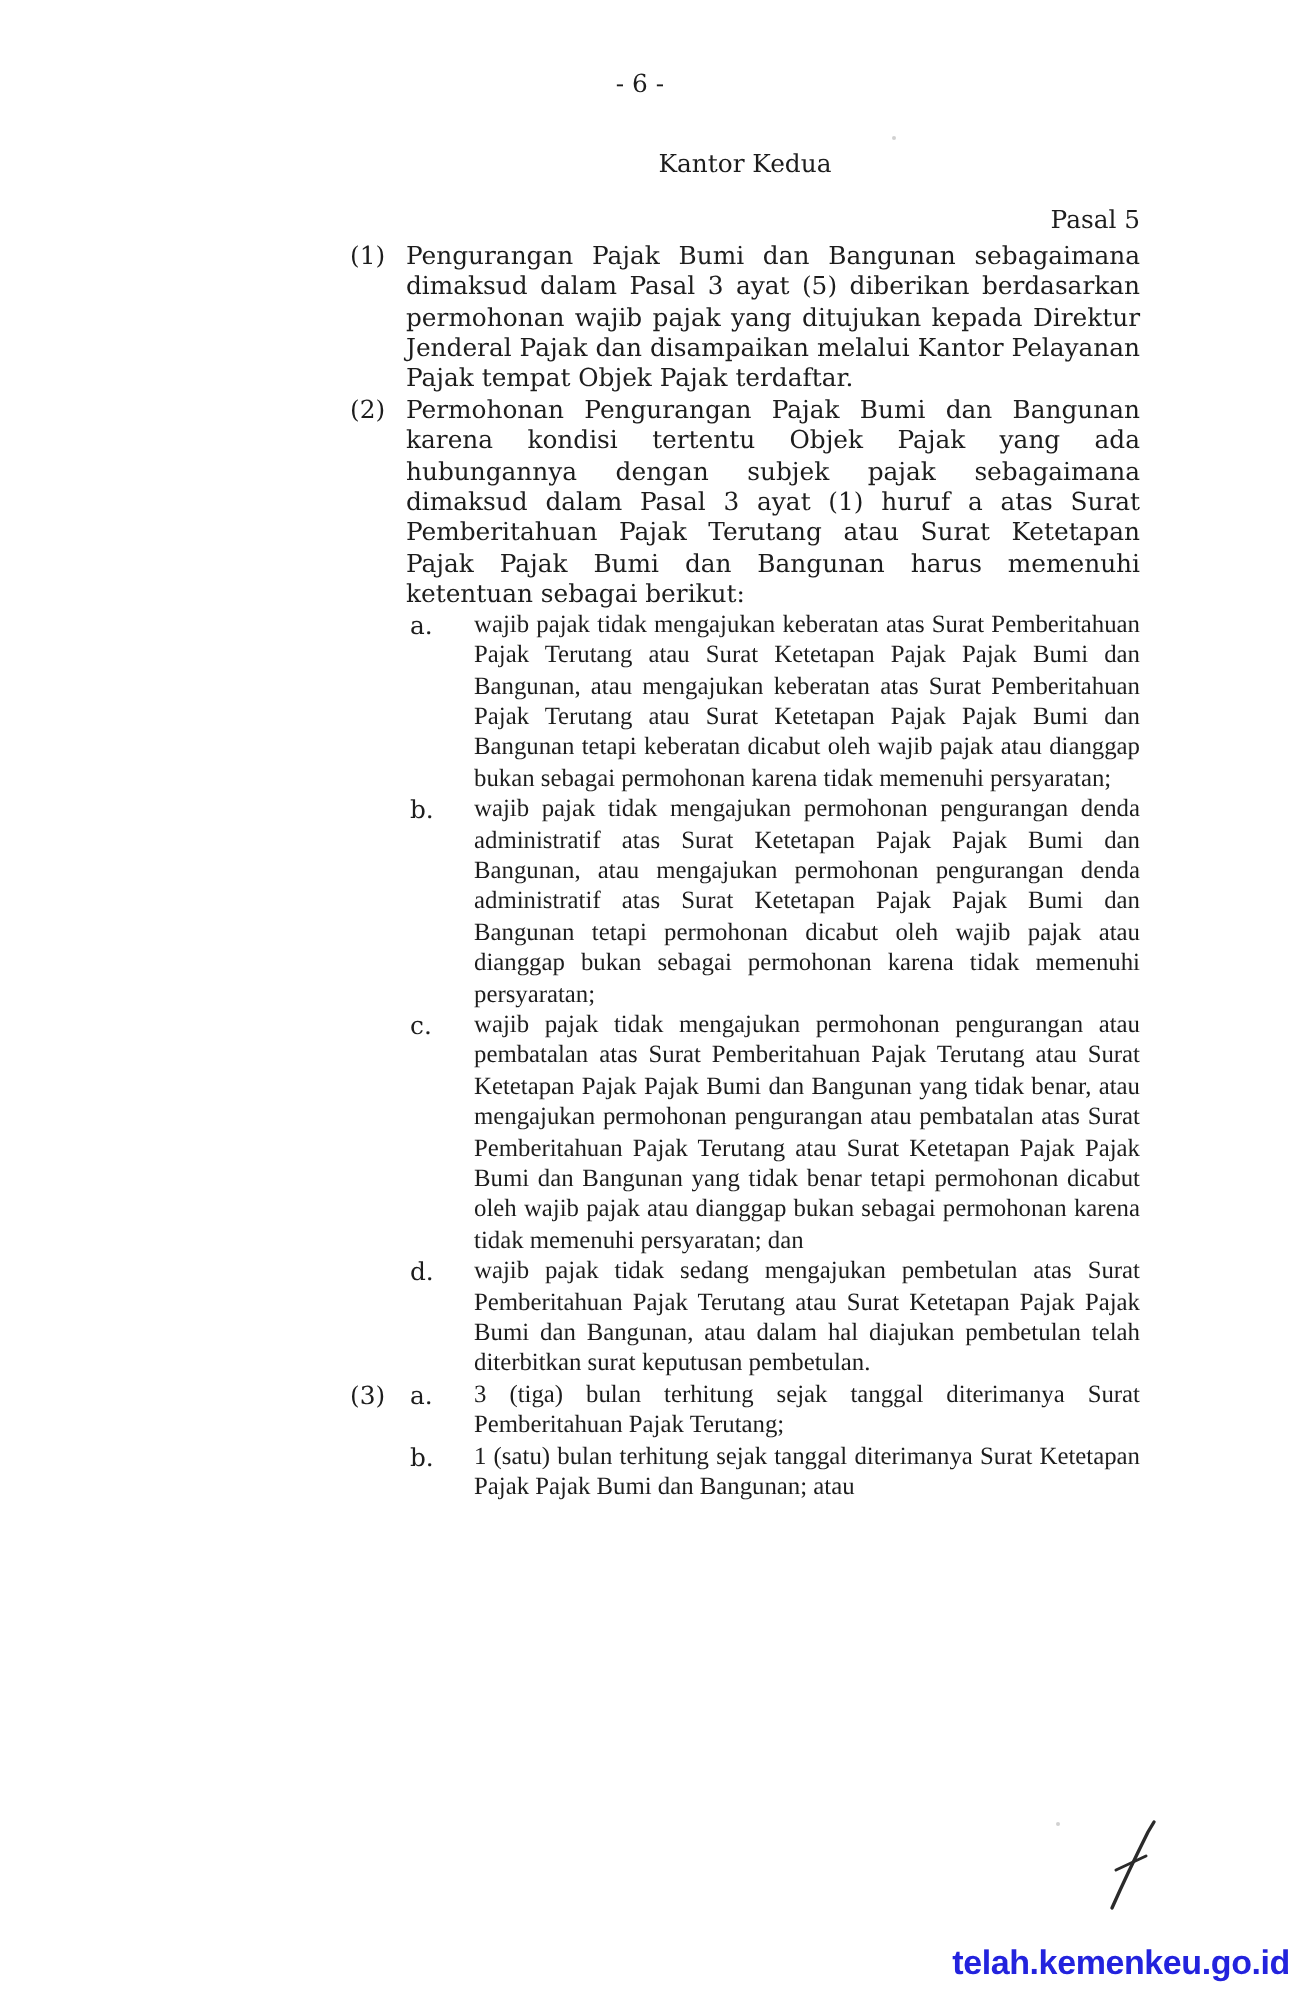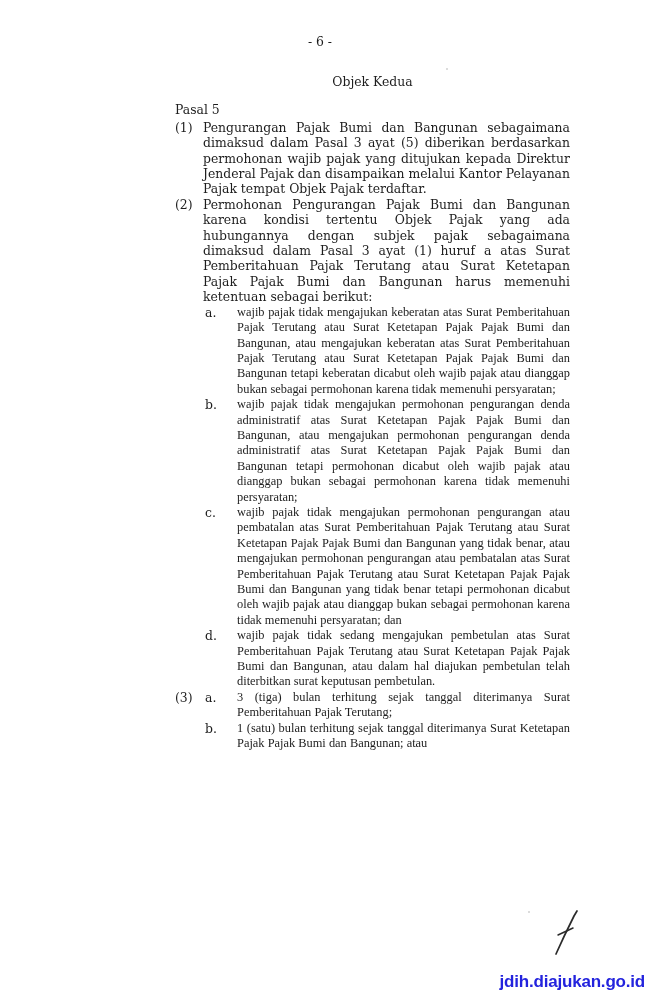--- a/index.html
+++ b/index.html
@@ -21,21 +21,21 @@
     text-align: center;
   }
   .content {
     position: absolute;
     left: 175px; top: 74px;
     width: 395px;
   }
   .section-heading { text-align: center; }
   .section-heading div { white-space: nowrap; }
   .article-title {
-    text-align: left;
+    text-align: right;
     margin-top: 13px;
     margin-bottom: 2px;
   }
   .para { display: flex; align-items: flex-start; }
   .pnum { flex: 0 0 28px; }
   .pbody { flex: 1; min-width: 0; }
   .ptxt { text-align: justify; }
   .sublist { margin-left: 2px; }
   .subitem { display: flex; align-items: flex-start; }
   .slabel { flex: 0 0 32px; }
@@ -65,21 +65,21 @@
 </head>
 <body>
 
 <div class="page">
 
   <div class="page-number">- 6 -</div>
 
   <div class="content">
 
     <div class="section-heading">
-      <div>Objek Kedua</div>
+      <div>Kantor Kedua</div>
     </div>
 
     <div class="article-title">Pasal 5</div>
 
     <div class="para">
       <span class="pnum">(1)</span>
       <div class="pbody">
         <div class="ptxt">Pengurangan Pajak Bumi dan Bangunan sebagaimana dimaksud dalam Pasal 3 ayat (5) diberikan berdasarkan permohonan wajib pajak yang ditujukan kepada Direktur Jenderal Pajak dan disampaikan melalui Kantor Pelayanan Pajak tempat Objek Pajak terdaftar.</div>
       </div>
     </div>
@@ -128,15 +128,15 @@
   </div>
 
   <svg class="paraf" viewBox="0 0 36 50" aria-hidden="true">
     <path d="M 8 46 C 12 37 19 22 26 8 L 29 3" fill="none" stroke="#2b2b2b" stroke-width="1.7" stroke-linecap="round"></path>
     <path d="M 10 27 L 25 20" fill="none" stroke="#2b2b2b" stroke-width="1.5" stroke-linecap="round"></path>
   </svg>
 
   <div class="speck" style="left:446px; top:68px;"></div>
   <div class="speck" style="left:528px; top:911px;"></div>
 
-  <div class="watermark">jdih.diajukan.go.id</div>
+  <div class="watermark">telah.kemenkeu.go.id</div>
 
 </div>
 
 </body></html>

